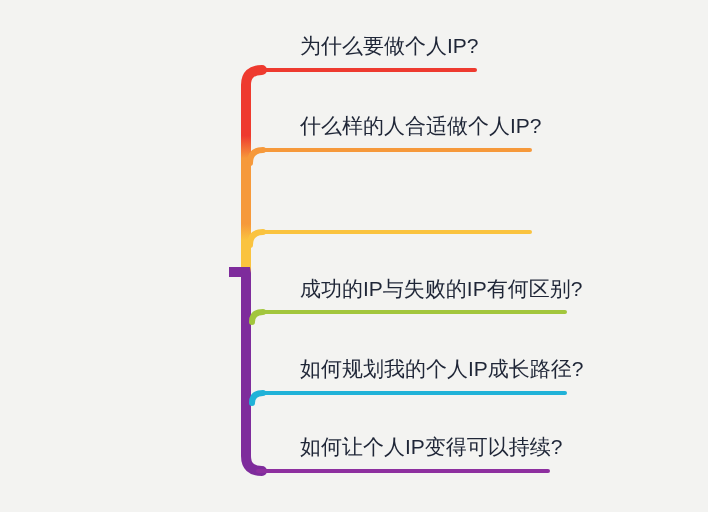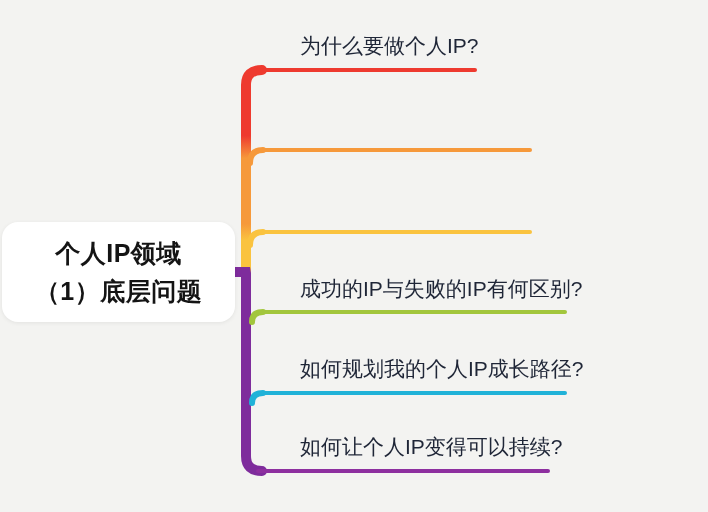--- a/index.html
+++ b/index.html
@@ -92,23 +92,20 @@
 
     <path d="M 252 322 Q 252 312 263 312" stroke-width="6" fill="none" stroke-linecap="round" stroke="#a2c63d"></path>
     <path d="M 258 312 H 565" stroke-width="4" fill="none" stroke-linecap="round" stroke="#a2c63d"></path>
 
     <path d="M 252 403 Q 252 393 263 393" stroke-width="6" fill="none" stroke-linecap="round" stroke="#20b2d8"></path>
     <path d="M 258 393 H 565" stroke-width="4" fill="none" stroke-linecap="round" stroke="#20b2d8"></path>
 
     <path d="M 258 471 H 548" stroke-width="4" fill="none" stroke-linecap="round" stroke="#8d2f9f"></path>
   </svg>
 
-  <div class="central-node">
-    <span class="node-line">个人IP领域</span>
-    <span class="node-line">（1）底层问题</span>
-  </div>
 
   <div class="branch-label b1">为什么要做个人IP?</div>
+  <div class="branch-label b2">什么样的人合适做个人IP?</div>
   <div class="branch-label b5">如何规划我的个人IP成长路径?</div>
   <div class="branch-label b4">成功的IP与失败的IP有何区别?</div>
   <div class="branch-label b6">如何让个人IP变得可以持续?</div>
 
 </div>
 
 </body></html>

